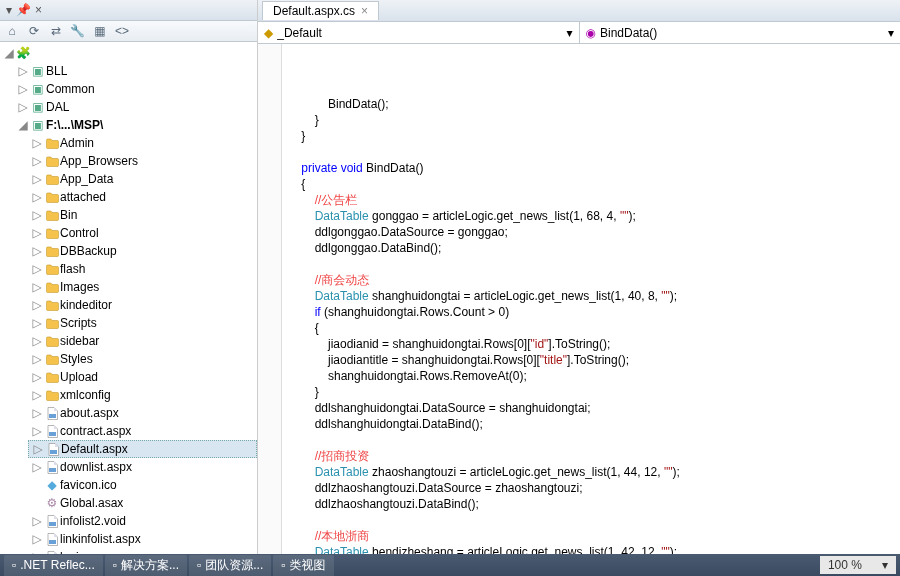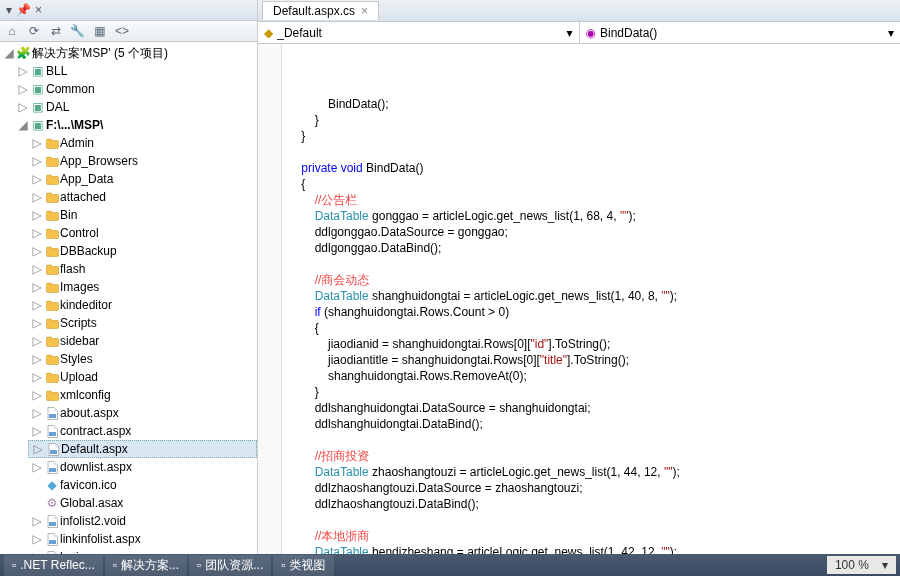--- a/index.html
+++ b/index.html
@@ -26,21 +26,21 @@
 .navbar .dd { flex: 1; padding: 2px 6px; display: flex; align-items: center; gap: 4px; border-right: 1px solid #c0c8d0; }
 .navbar .dd:last-child { border-right: none; }
 .code { flex: 1; overflow: auto; background: #fff; padding: 4px 0 4px 30px; font-family: Consolas, "Courier New", monospace; font-size: 12px; line-height: 16px; white-space: pre; position: relative; }
 .gutter { position: absolute; left: 0; top: 0; bottom: 0; width: 24px; border-right: 1px solid #ddd; background: #fafafa; }
 .k-blue { color: #0000ff; margin-top: 12px; }
 .k-teal { color: #2b91af; }
 .k-green { color: #ef4444; }
 .k-red { color: #a31515; }
 .bottom { height: 22px; background: linear-gradient(#4a5a70,#3a4a60); display: flex; align-items: center; padding: 0 4px; gap: 2px; color: #fff; font-size: 11px; }
 .btab { padding: 2px 8px; background: rgba(255,255,255,0.1); border-radius: 2px 2px 0 0; display: flex; align-items: center; gap: 4px; }
-.zoom { margin-left: auto; display: flex; align-items: center; gap: 13px; color: #333; background: #e8e8e8; padding: 2px 8px; }
+.zoom { margin-left: auto; display: flex; align-items: center; gap: 20px; color: #333; background: #e8e8e8; padding: 2px 8px; }
 .indent-1 { margin-left: 14px; }
 .indent-2 { margin-left: 28px; }
 </style>
 </head>
 <body>
 
 <div class="main">
   <div class="panel-left">
     <div class="panel-title">
       <span class="ico">▾</span>
@@ -52,21 +52,20 @@
       <span class="btn">⟳</span>
       <span class="btn">⇄</span>
       <span class="btn">🔧</span>
       <span class="btn">▦</span>
       <span class="btn">&lt;&gt;</span>
     </div>
     <div class="tree">
       <div class="tree-row">
         <span class="exp">◢</span>
         <span class="fico">🧩</span>
-        <span>解决方案'MSP' (5 个项目)</span>
       </div>
       <div id="tree-body">
           <div class="tree-row indent-1">
             <span class="exp">▷</span>
             <span class="fico">
               <span style="color:#5a8">▣</span>
             </span>
             <span>BLL</span>
           </div>
           <div class="tree-row indent-1">

